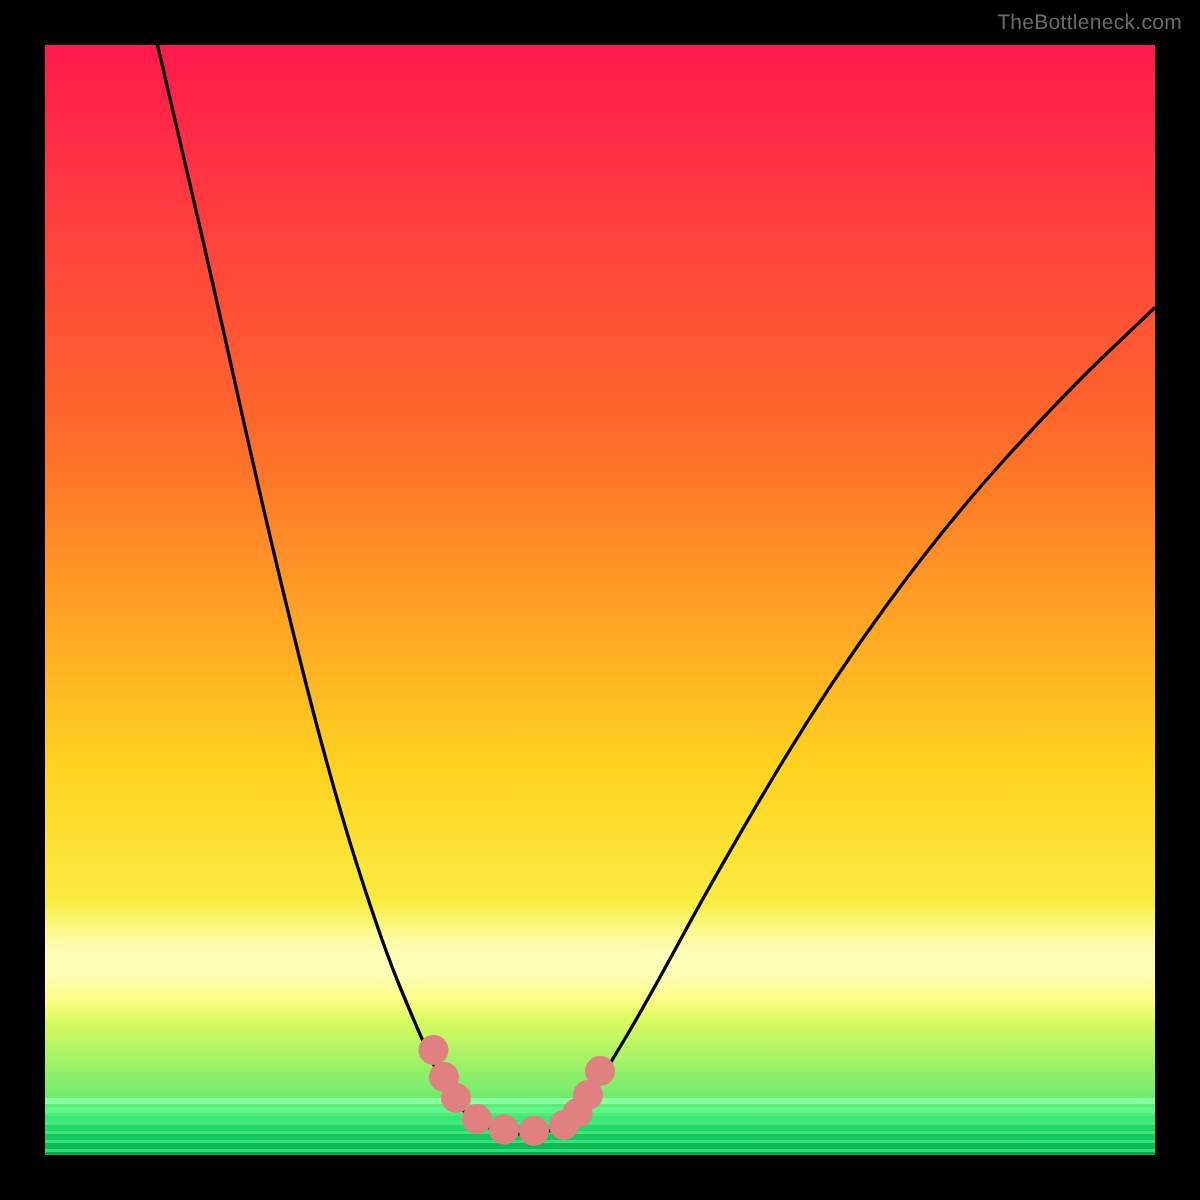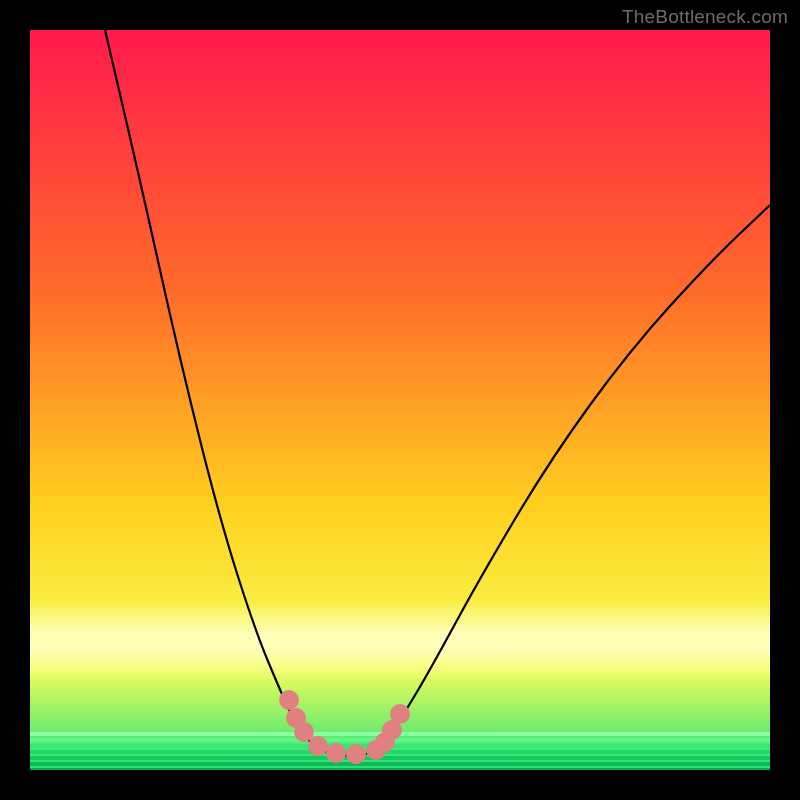--- a/index.html
+++ b/index.html
@@ -53,21 +53,21 @@
   svg.curve {
     position: absolute;
     left: 0; top: 0;
     width: 740px; height: 740px;
   }
   .watermark {
     position: absolute;
     top: 6px;
     right: 12px;
     color: #6b6b6b;
-    font-size: 19px;
+    font-size: 14px;
     letter-spacing: 0.2px;
   }
 </style>
 </head>
 <body>
 
 <div class="watermark">TheBottleneck.com</div>
 
 <div class="frame">
 

